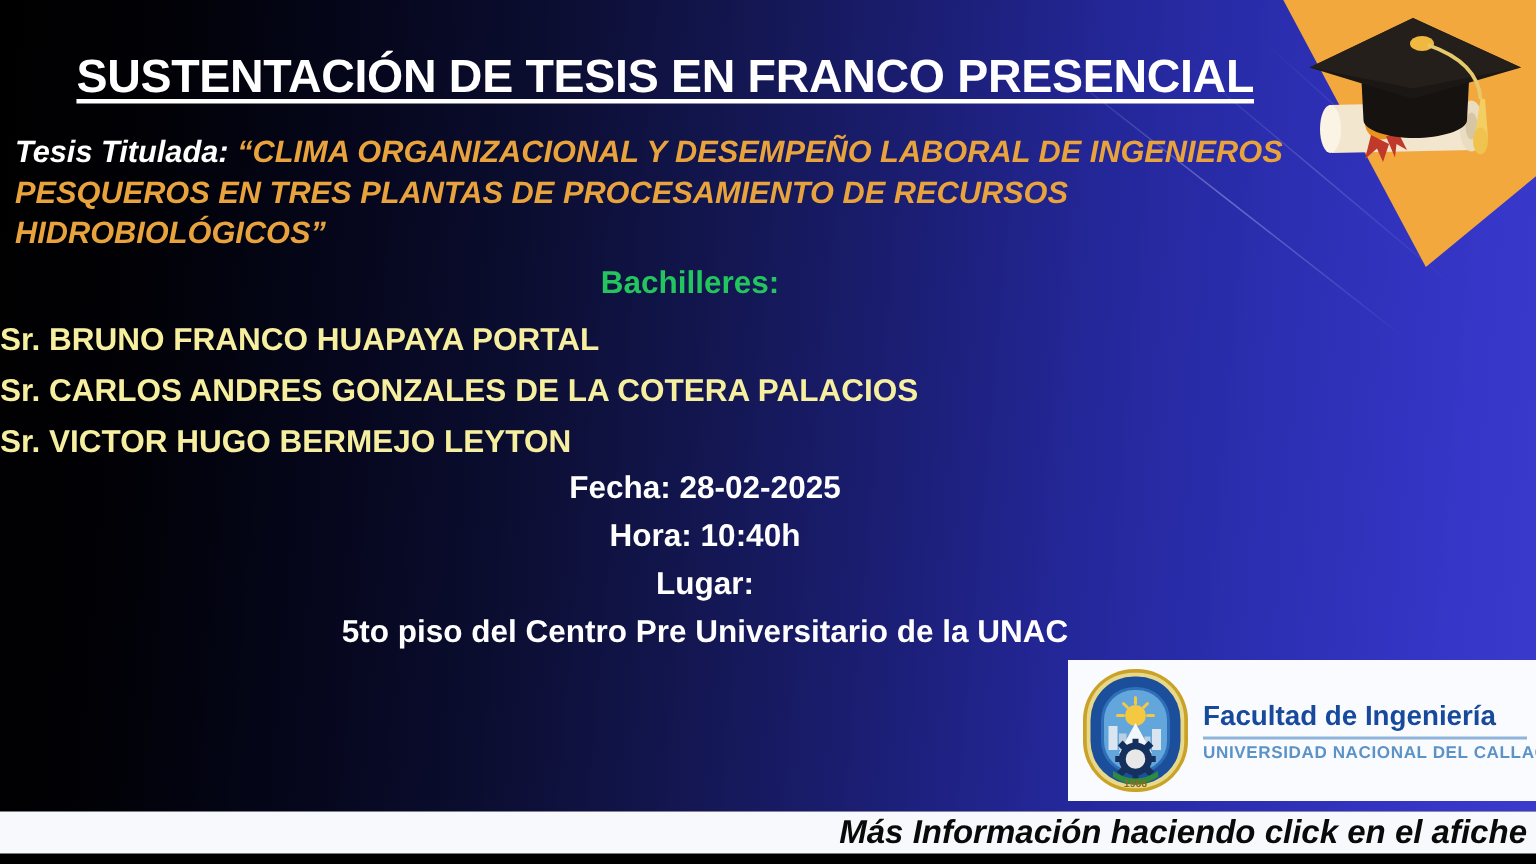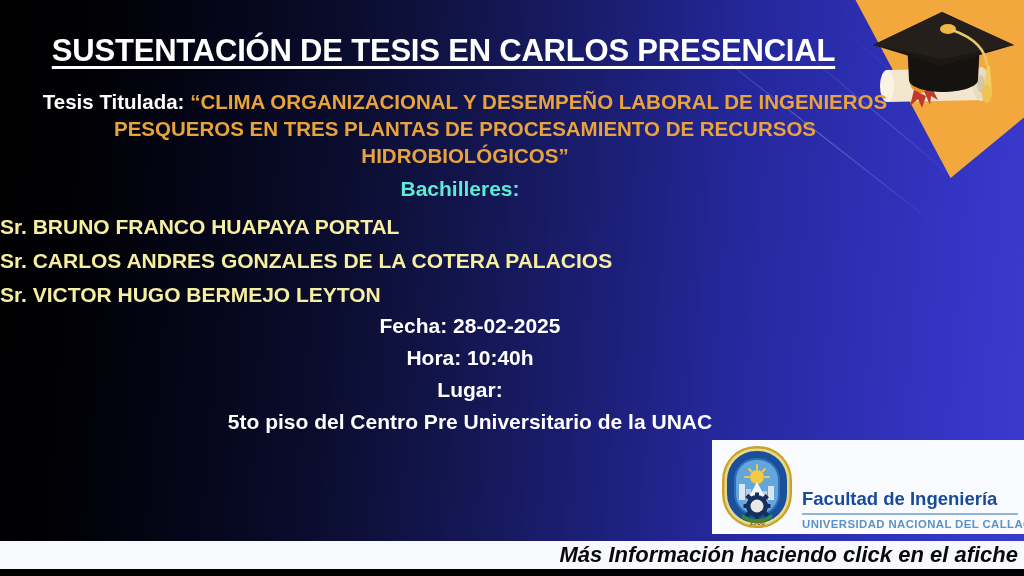--- a/index.html
+++ b/index.html
@@ -87,37 +87,38 @@
     text-underline-offset: 5px;
     text-decoration-thickness: 3px;
     white-space: nowrap;
   }
 
   .thesis-block {
     position: absolute;
     left: 10px;
     top: 88px;
     width: 910px;
-    text-align: center;
+    text-align: left;
     font-size: 20.5px;
     font-weight: bold;
     line-height: 27px;
     color: #E8A33D;
+    font-style: italic;
   }
   .thesis-lead {
     color: #ffffff;
   }
 
   .bachilleres-label {
     position: absolute;
     left: 0;
     top: 177px;
     width: 920px;
     text-align: center;
-    color: #5eead4;
+    color: #22c55e;
     font-size: 21px;
     font-weight: bold;
   }
 
   .names {
     position: absolute;
     left: 0;
     top: 210px;
     width: 920px;
     text-align: left;
@@ -142,21 +143,21 @@
 
   
   .logo-card {
     position: absolute;
     left: 712px;
     top: 440px;
     width: 312px;
     height: 94px;
     background: #FAFBFE;
     display: flex;
-    align-items: flex-end;
+    align-items: center;
     padding: 4px 6px 4px 8px;
   }
   .seal {
     width: 74px;
     height: 86px;
     flex: 0 0 74px;
   }
   .logo-text {
     margin-left: 8px;
     flex: 1 1 auto;
@@ -237,21 +238,21 @@
 
     <ellipse cx="80" cy="25" rx="8" ry="5" fill="#F0B840"></ellipse>
 
     <path d="M84 26 C104 33 118 44 119 62" stroke="#E6C96A" stroke-width="2.5" fill="none"></path>
     <path d="M119 62 L115 88 L124 88 L122 62 Z" fill="#F2CE63"></path>
     <ellipse cx="119" cy="90" rx="5" ry="9" fill="#F0C24E"></ellipse>
   </svg>
 
   <div class="content">
 
-    <div class="main-title">SUSTENTACIÓN DE TESIS EN CARLOS PRESENCIAL</div>
+    <div class="main-title">SUSTENTACIÓN DE TESIS EN FRANCO PRESENCIAL</div>
 
     <div class="thesis-block">
       <span class="thesis-lead">Tesis Titulada: </span><span>“CLIMA ORGANIZACIONAL Y DESEMPEÑO LABORAL DE INGENIEROS PESQUEROS EN TRES PLANTAS DE PROCESAMIENTO DE RECURSOS HIDROBIOLÓGICOS”</span>
     </div>
 
     <div class="bachilleres-label">Bachilleres:</div>
 
     <div class="names">
       <div>Sr. BRUNO FRANCO HUAPAYA PORTAL</div>
       <div>Sr. CARLOS ANDRES GONZALES DE LA COTERA PALACIOS</div>

